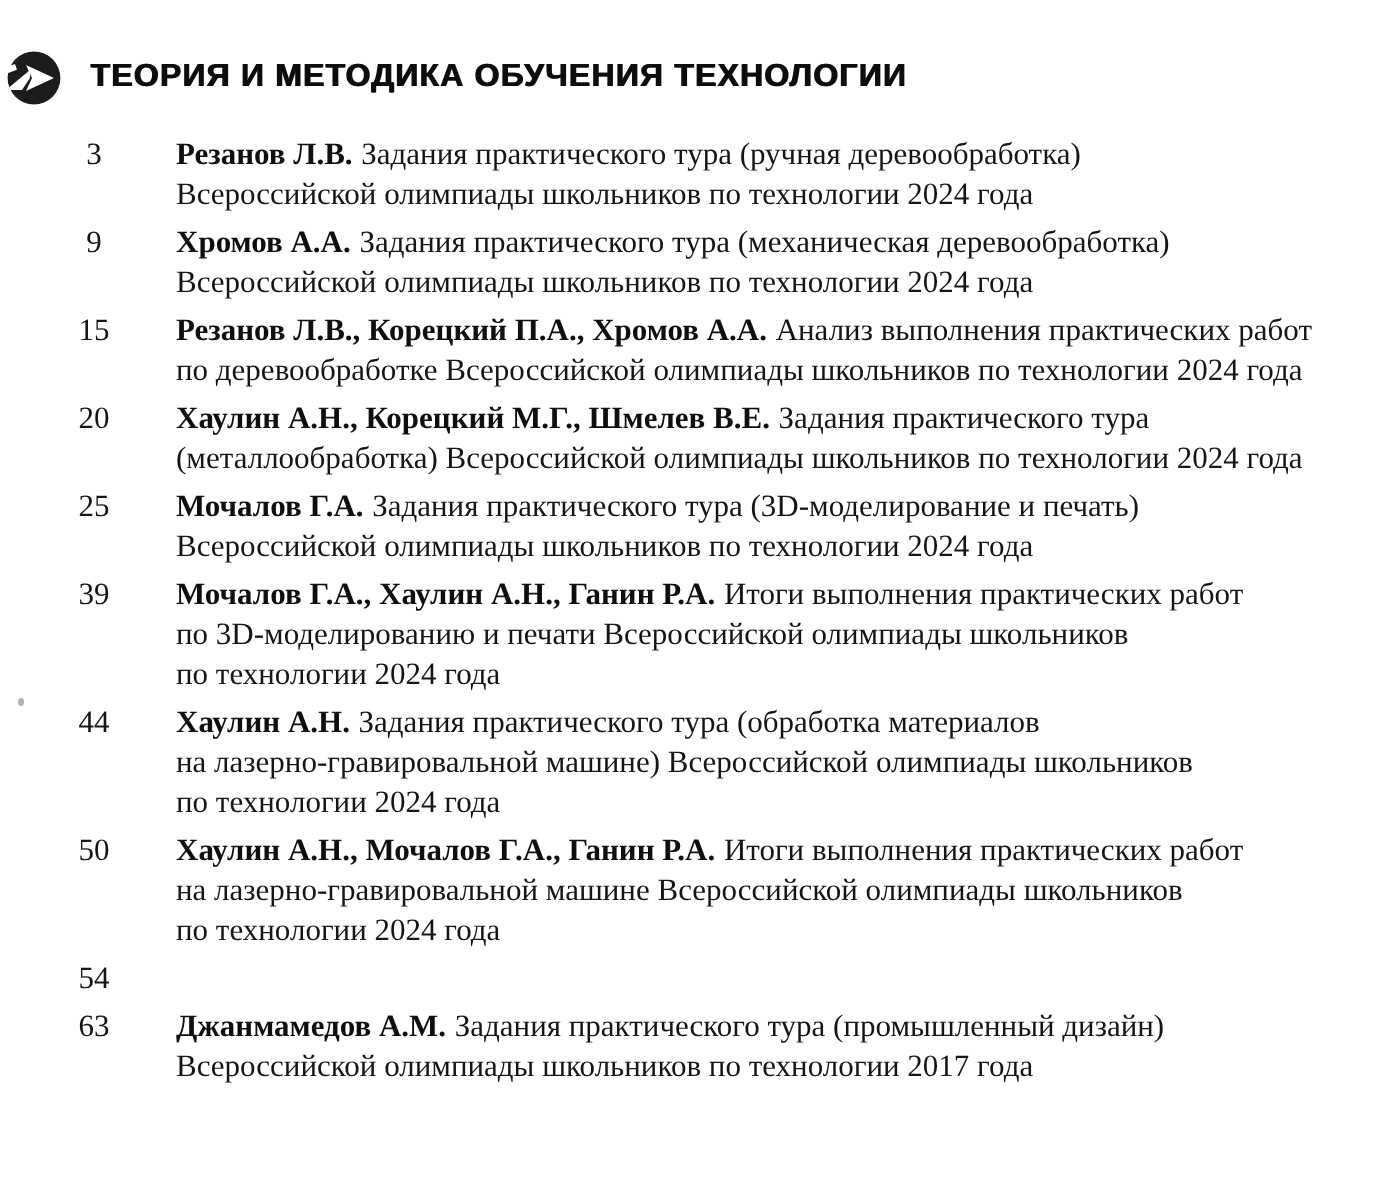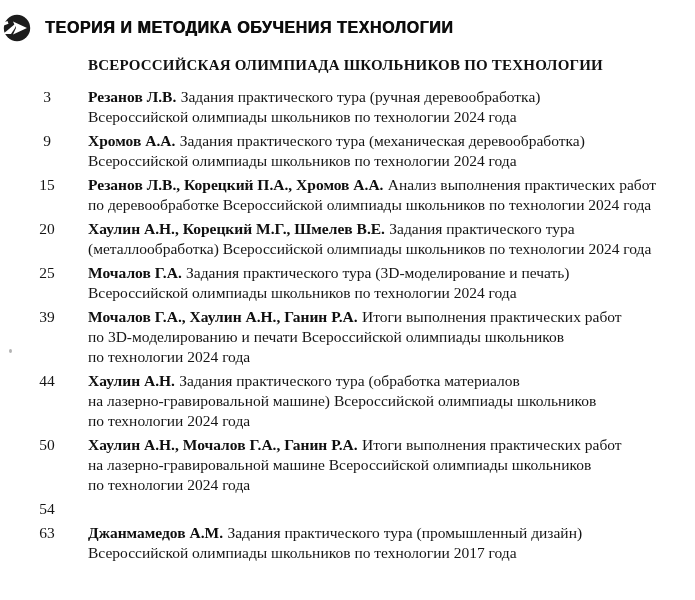--- a/index.html
+++ b/index.html
@@ -7,21 +7,21 @@
     padding: 0;
     background: #ffffff;
   }
   .page {
     position: relative;
     width: 695px;
     height: 600px;
     background: #ffffff;
     overflow: hidden;
     box-sizing: border-box;
-    padding: 12px 8px 0 0;
+    padding: 23px 8px 0 0;
     color: #141414;
     font-family: "Liberation Serif", "DejaVu Serif", serif;
   }
   
   .header {
     display: flex;
     align-items: center;
     height: 32px;
     margin-left: 3px;
   }
@@ -101,21 +101,20 @@
       <svg width="29" height="30" viewBox="0 0 29 30" aria-hidden="true">
         <circle cx="14" cy="15" r="13.2" fill="#1c1c1c"></circle>
         <polygon points="0,21 12,11 12,15 8,21" fill="#ffffff"></polygon>
         <polygon points="10,8.5 24,15 10,21.5 13,15" fill="#ffffff"></polygon>
         <rect x="0" y="9" width="5" height="3" fill="#ffffff" transform="rotate(-20 2 10)"></rect>
       </svg>
     </span>
     <span class="header-title">ТЕОРИЯ И МЕТОДИКА ОБУЧЕНИЯ ТЕХНОЛОГИИ</span>
   </div>
 
-  <div class="subtitle">ВСЕРОССИЙСКАЯ ОЛИМПИАДА ШКОЛЬНИКОВ ПО ТЕХНОЛОГИИ</div>
 
   <div class="toc">
 
     <div class="toc-row">
       <span class="toc-page">3</span>
       <span class="toc-text"><span class="toc-authors">Резанов Л.В.</span><span class="toc-title">Задания практического тура (ручная деревообработка)
 Всероссийской олимпиады школьников по технологии 2024 года</span></span>
     </div>
 
     <div class="toc-row">

